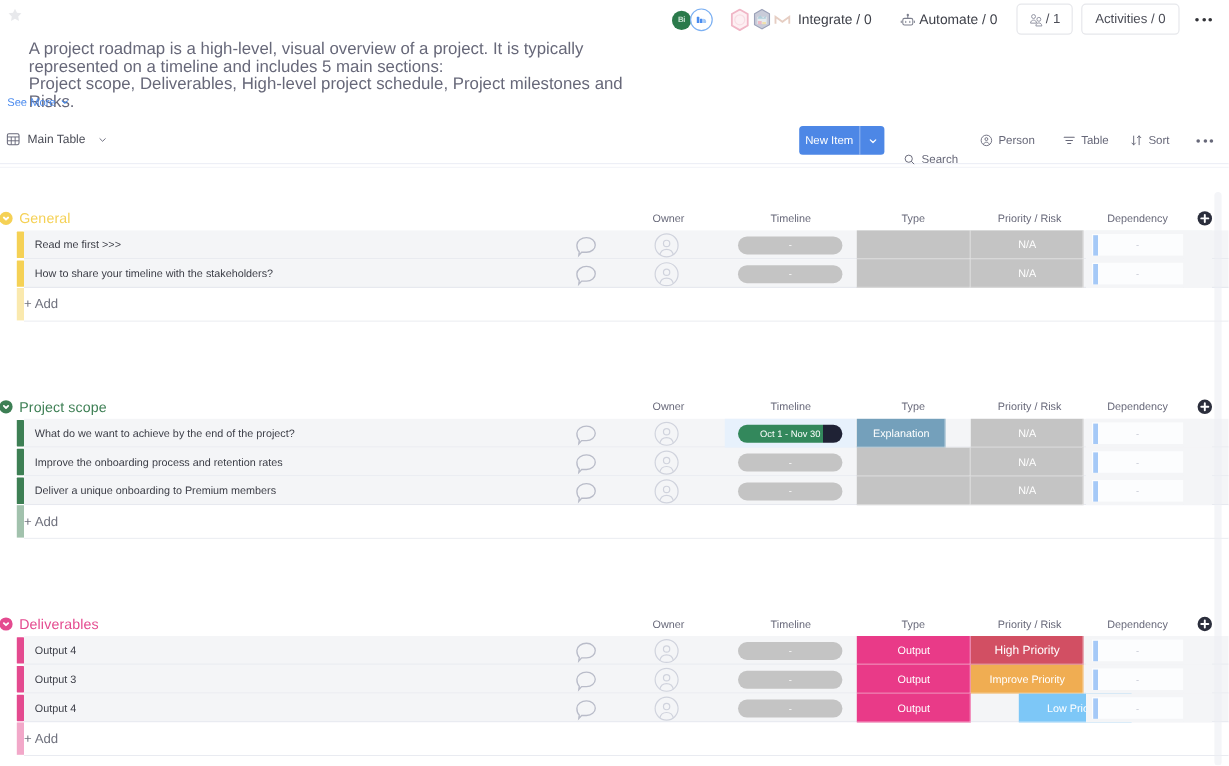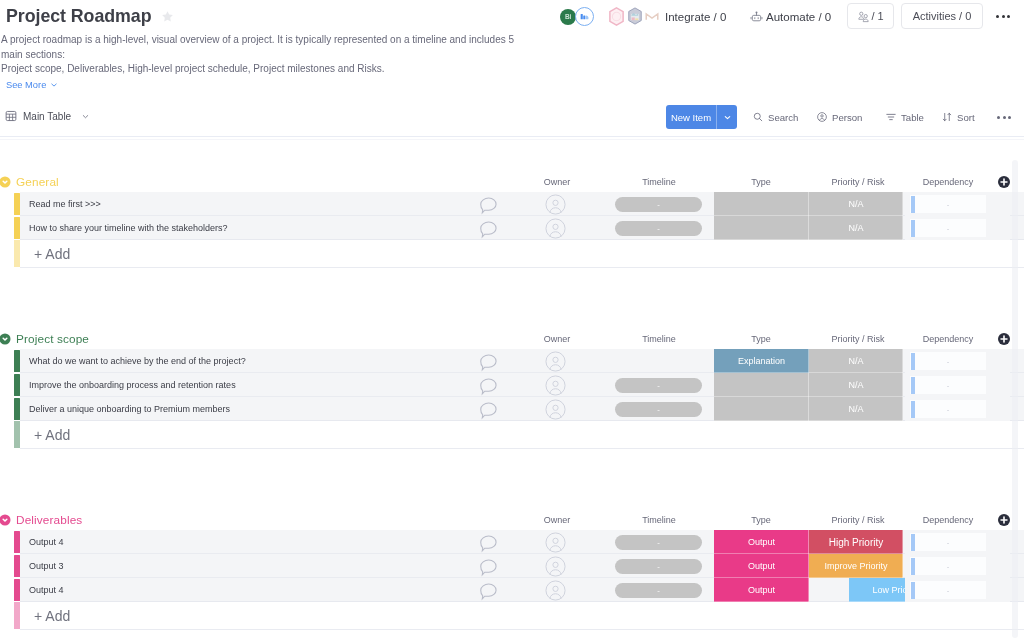--- a/index.html
+++ b/index.html
@@ -6,21 +6,21 @@
   html,body{width:1024px;height:638px;overflow:hidden;background:#fff;
     font-family:"Liberation Sans",sans-serif;color:#323338;
     -webkit-font-smoothing:antialiased;text-rendering:optimizeLegibility}
   .page{position:relative;width:1024px;height:638px}
 
   
   .hdr{position:absolute;left:0;top:0;width:1024px;height:98px;background:#fff}
   .title-row{position:absolute;left:6px;top:6px;display:flex;align-items:center;gap:9px}
   .title{font-size:17.8px;font-weight:700;color:#3e4048;letter-spacing:-0.05px}
   .star{width:14px;height:14px;display:block;color:#d8d9dd}
-  .desc{position:absolute;left:1px;top:33px;width:520px;font-size:10px;line-height:14.5px;color:#676879}
+  .desc{position:absolute;left:24px;top:33px;width:520px;font-size:14px;line-height:14.5px;color:#676879}
   .seemore{position:absolute;left:6px;top:79.5px;font-size:9.3px;color:#4a8aee;display:flex;align-items:center;gap:4px;cursor:pointer}
 
   .hdr-right{position:absolute;left:560px;top:3px;width:456px;height:27px}
   .int-icons{position:absolute;left:0;top:0;width:100px;height:27px}
   .circ{border-radius:50%}
   .lbl{font-size:11.5px;color:#3e4049;white-space:nowrap}
   .hbtn{height:27px;border:1px solid #e6e7eb;border-radius:4px;display:flex;align-items:center;
         justify-content:center;gap:2px;font-size:11px;color:#4b4d57;background:#fff;cursor:pointer;white-space:nowrap}
   .dots{display:flex;gap:2.5px;align-items:center;cursor:pointer}
   .dots i{width:3px;height:3px;border-radius:50%;background:#323338;display:block}
@@ -49,38 +49,37 @@
 
   .rows{position:relative;background:#fff}
   .row{position:relative;height:24px}
   .rowbar{position:absolute;left:14px;top:0.6px;width:6.4px;height:22.8px;z-index:2;border-radius:0.5px}
   .rowname{position:absolute;left:20px;top:0;right:0;height:24px;display:flex;align-items:center;z-index:0;
            padding-left:9px;font-size:9px;color:#3b3d46;background:#f4f5f7;
            border-bottom:1px solid #e9ebf0}
   .addrow{position:relative;height:27px;background:#fff}
   .addrow .abar{position:absolute;left:14px;top:0;width:6px;height:27px;opacity:.48}
   .addrow .alab{position:absolute;left:20px;top:0;height:27px;display:flex;align-items:center;
-           padding-left:14px;font-size:14px;color:#70727e}
+           font-size:11px;color:#70727e}
   .grpend{height:1px;background:#e9ebf1;margin-left:20px}
 
   .cell{position:absolute;top:0;height:24px;display:flex;align-items:center;justify-content:center;z-index:1}
   .stat{box-shadow:inset -1px 0 0 rgba(255,255,255,.4), inset 0 -1px 0 rgba(255,255,255,.35)}
   .pill{height:15px;border-radius:7.5px;background:#c4c4c4;width:87px;display:flex;align-items:center;
         justify-content:center;font-size:7.8px;color:#fff}
   .vscroll{position:absolute;left:1012px;top:160px;width:6px;height:478px;background:#edeff3;border-radius:3px;opacity:.6}
   svg{display:block}
 </style>
 </head>
 <body>
 
 <div class="page">
 
   <div class="hdr">
     <div class="title-row">
-      <span class="title">Project Roadmap</span>
       <span class="star">
         <svg viewBox="0 0 24 24" width="13" height="13" aria-hidden="true">
             <path fill="#e8e9ec" d="M12 2.2l3.05 6.2 6.85 1-4.95 4.82 1.17 6.83L12 17.83 5.88 21.05l1.17-6.83L2.1 9.4l6.85-1z"></path>
           </svg>
       </span>
     </div>
     <div class="desc">
       <div>A project roadmap is a high-level, visual overview of a project. It is typically represented on a timeline and includes 5 main sections:</div>
       <div>Project scope, Deliverables, High-level project schedule, Project milestones and Risks.</div>
     </div>
@@ -166,21 +165,21 @@
     <div class="tb-right">
       <div class="newitem" style="position:absolute;left:0;top:0;width:71px">
         <span class="ni-main">New Item</span>
         <span class="ni-div"></span>
         <span class="ni-arrow">
           <svg width="9" height="9" viewBox="0 0 16 16">
               <path fill="none" stroke="#fff" stroke-width="1.9" stroke-linecap="round" stroke-linejoin="round" d="M4 6.3L8 10.2l4-3.9"></path>
             </svg>
         </span>
       </div>
-      <div class="tbitem" style="position:absolute;left:86px;top:0">
+      <div class="tbitem" style="position:absolute;left:86px;top:16px">
         <svg width="12" height="12" viewBox="0 0 20 20">
             <circle cx="8.8" cy="8.8" r="5" fill="none" stroke="#676879" stroke-width="1.35"></circle>
             <path stroke="#676879" stroke-width="1.35" stroke-linecap="round" d="M12.6 12.6l3.7 3.7"></path>
           </svg>
         <span>Search</span>
       </div>
       <div class="tbitem" style="position:absolute;left:150px;top:0">
         <svg width="12" height="12" viewBox="0 0 20 20">
             <circle cx="10" cy="10" r="7.3" fill="none" stroke="#676879" stroke-width="1.25"></circle>
             <circle cx="10" cy="8.2" r="2" fill="none" stroke="#676879" stroke-width="1.25"></circle>
@@ -341,21 +340,26 @@
                 <path fill="none" stroke="#b9bcc9" stroke-width="1.05" d="M10.2 2.9c3.9 0 7 2.6 7 5.8s-3.1 5.8-7 5.8H6.4L4.1 17l.4-2.9C3.3 13 2.6 11.4 2.6 8.7c0-3.2 3.7-5.8 7.6-5.8z"></path>
               </svg>
             </div>
             <div class="cell" style="left:521px;width:68px">
               <svg width="21" height="21" viewBox="0 0 20 20" style="margin-top:1px">
                 <circle cx="10" cy="10" r="9.1" fill="none" stroke="#d0d3dd" stroke-width="0.95"></circle>
                 <circle cx="10" cy="8.4" r="2.5" fill="none" stroke="#d0d3dd" stroke-width="0.95"></circle>
                 <path fill="none" stroke="#d0d3dd" stroke-width="0.95" d="M4.6 17.6c.6-2.9 2.7-4.5 5.4-4.5s4.8 1.6 5.4 4.5"></path>
               </svg>
             </div>
-            <div class="cell stat" style="left:714px;width:95px;background:#74a0bb">
+            <div class="cell" style="left:604px;width:109px;background:#e7f1fc;">
+              <div class="pill" style="background:linear-gradient(90deg,#33885c 0,#33885c 81.4%,#1f2235 81.4%,#1f2235 100%)">
+                <span>Oct 1 - Nov 30</span>
+              </div>
+            </div>
+            <div class="cell stat" style="left:714px;width:74px;background:#74a0bb">
               <span style="font-size:9px;color:#fff">Explanation</span>
             </div>
             <div class="cell stat" style="left:809px;width:94px;background:#c4c4c4">
               <span style="font-size:9px;color:#fff">N/A</span>
             </div>
             <div class="cell" style="left:905px;width:81px;background:#f4f5f7;justify-content:flex-start">
               <span style="position:absolute;left:5px;top:3px;width:76px;height:18px;background:#fcfdfe"></span>
               <span style="position:absolute;left:6px;top:3.5px;width:3.5px;height:17px;background:#a5c9f7"></span>
               <span style="position:absolute;left:5px;top:0;width:76px;height:24px;display:flex;align-items:center;justify-content:center;font-size:7.8px;color:#c4c7d3">-</span>
             </div>

